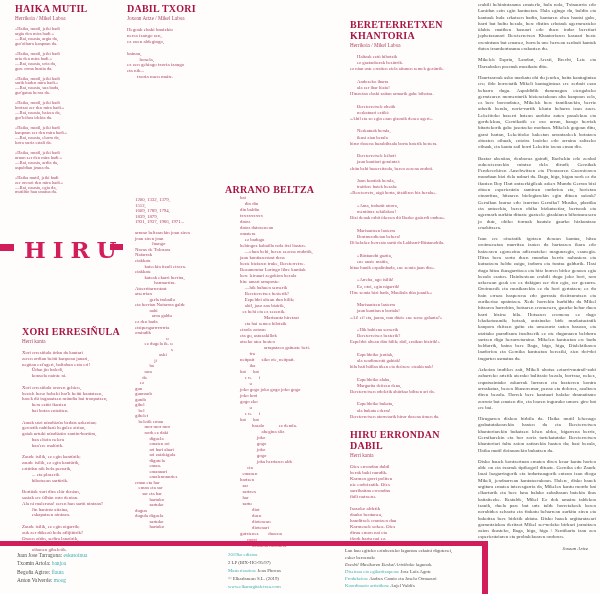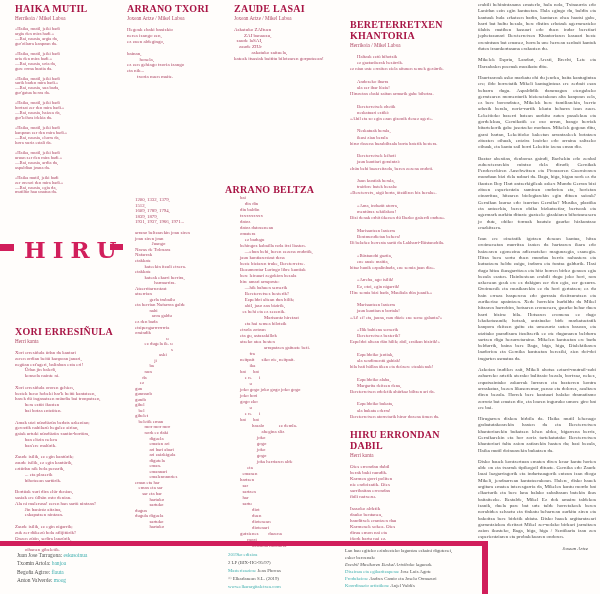--- a/index.html
+++ b/index.html
@@ -77,21 +77,21 @@
 —Bai, nausia, ardia da,
 aspaldian joana da.
 
 «Haika mutil, jeiki hadi
 zer orenoi den mira hadi.»
 —Bai, nausia, egia da,
 mutilño hau unatua da.</div>
   </div>
 
   <div class="col c2" style="left:127px;top:3px;width:102px;">
-    <div class="ttl">ARRANO TXORI</div>
+    <div class="ttl">DABIL TXORI</div>
     <div class="sub">Joxean Artze / Mikel Laboa</div>
     <div class="lines">Hegoak ebaki banizkio
 nerea izango zen,
 ez zuen aldegingo,
 
 bainan,
           honela,
 ez zen gehiago txoria izango
 eta nik...
         txoria nuen maite.</div>
@@ -153,30 +153,20 @@
    eman eta sar
       sar eta har
             hartuko
             sartuko
 dugun
 dugula diguela
             sartuko
             hartuko</div>
   </div>
 
-  <div class="col c3" style="left:234px;top:3px;width:115px;">
-    <div class="ttl">ZAUDE LASAI</div>
-    <div class="sub">Joxean Artze / Mikel Laboa</div>
-    <div class="lines">Askatuko ZAItuen
-        ZAI banauzu,
-  zaude laSAI,
-    zaude ZIUr
-              askatuko zaituela,
-kateak itsasiak baititu bilotzaren gorputzean!</div>
-  </div>
 
   <div class="col" style="left:213px;top:184px;width:150px;margin-left:12px;">
     <div class="ttl">ARRANO BELTZA</div>
   </div>
   <div class="col" style="left:240px;top:195px;width:112px;">
     <div class="arr-body">bai
     din din
 din baldin
 txxxxxxxxx
 datoz
@@ -316,21 +306,21 @@
 iñork hartu nai ez.</div>
     </div>
   </div>
 
   <div>
     <div class="hiru-bar" style="left:0;top:244px;width:14px;height:7px;"></div>
     <div class="hiru-title">HIRU</div>
     <div class="hiru-bar" style="left:110px;top:244px;width:13px;height:6px;"></div>
   </div>
 
-  <div class="col xo" style="left:15px;top:326px;width:120px;">
+  <div class="col xo" style="left:22px;top:326px;width:120px;">
     <div class="ttl">XORI ERRESIÑULA</div>
     <div class="sub">Herri kanta</div>
     <div class="lines">Xori erresiñula üdan da kantari
 zeren ordian beitü kanpoan janari,
 negüan ezt'ageri, balinban ezta eri!
         Üdan jin baledi,
         konsola nainte ni.
 
 Xori erresiñula ororen gehien,
 bestek beno hobeki har'k beitü kantatzen,

